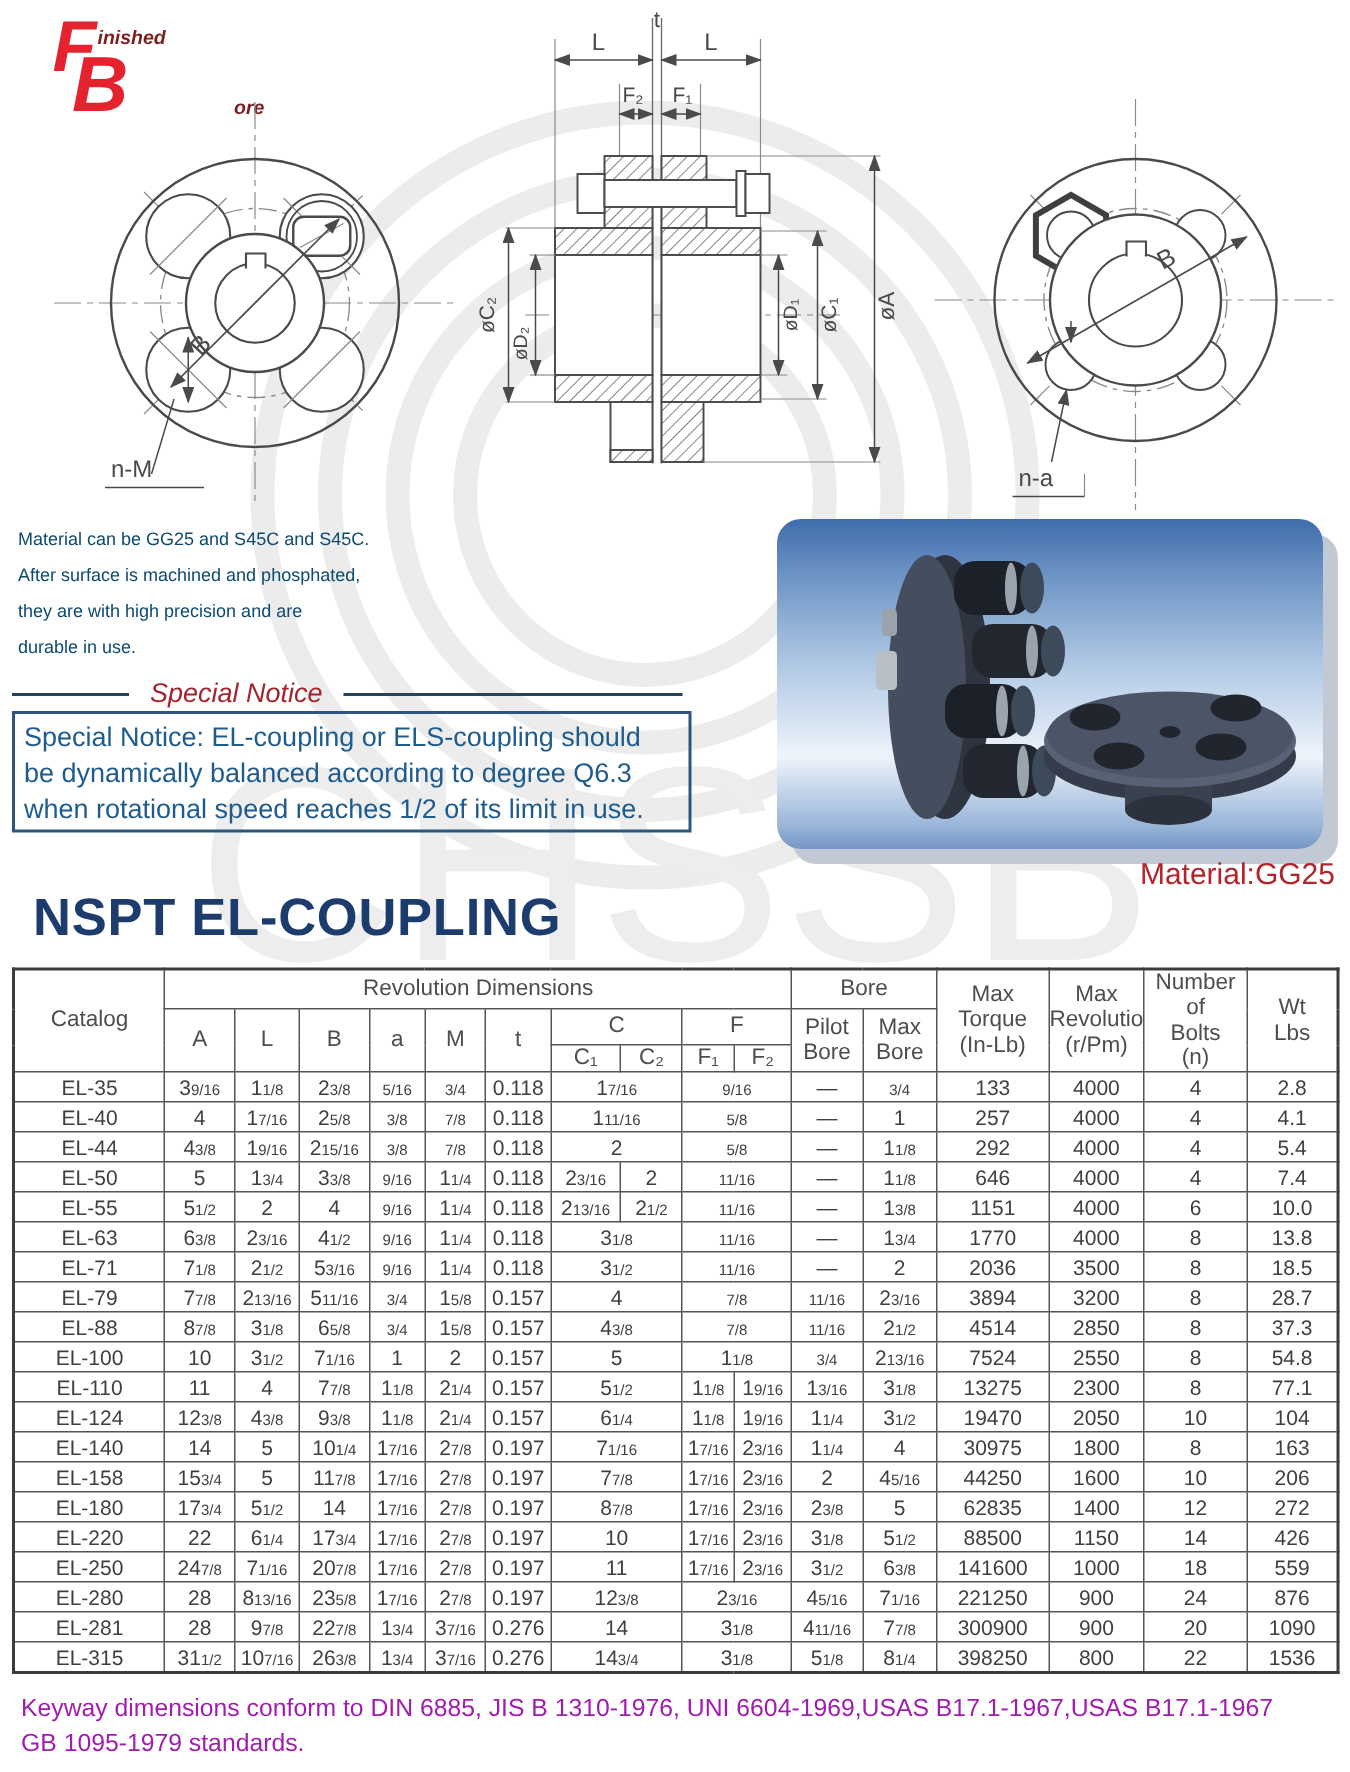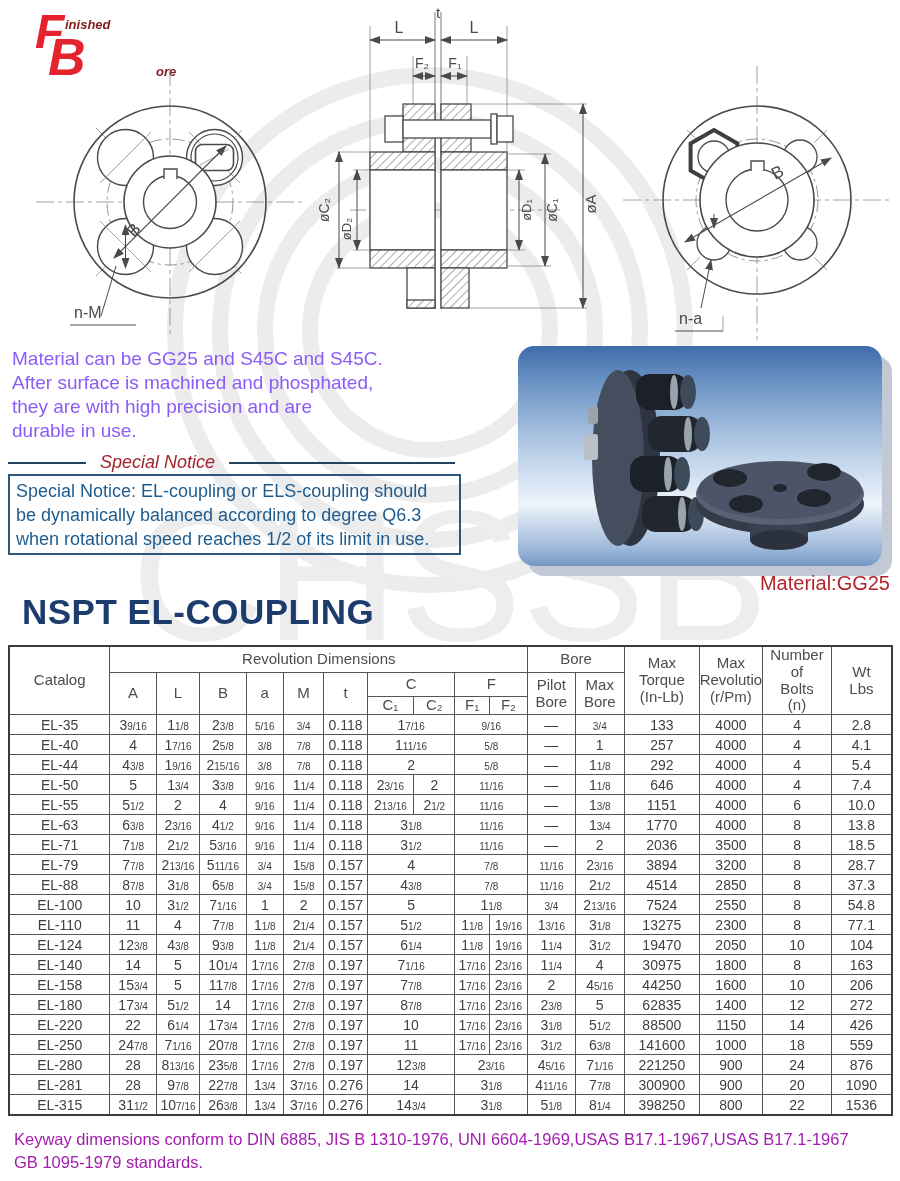--- a/index.html
+++ b/index.html
@@ -12,21 +12,21 @@
   .logo{left:35px;top:8px;width:130px;height:80px;}
   .logo span{position:absolute;font-style:italic;font-weight:bold;}
   .logo .big{color:#e4232e;line-height:1;}
   .logo .sm{color:#7f1d1d;font-size:13px;}
   .logo .f{left:0;top:0;font-size:48px;}
   .logo .b{left:13px;top:23px;font-size:52px;}
   .logo .inished{left:30px;top:9px;}
   .logo .ore{left:85px;top:56px;margin-left:36px;}
 
   
-  .material{left:12px;top:347px;width:470px;color:#8b5cf6;font-size:19px;line-height:24px;}
+  .material{left:12px;top:347px;width:470px;color:#0c4a6e;font-size:12px;line-height:24px;}
   .notice-title{left:8px;top:452px;width:447px;display:flex;align-items:center;}
   .notice-title .rule{height:2px;background:#27425c;flex:0 0 auto;}
   .notice-title .r1{width:78px;margin-right:14px;}
   .notice-title .r2{flex:1;margin-left:14px;}
   .notice-title .t{color:#a3242e;font-weight:normal;font-style:italic;font-size:18px;white-space:nowrap;}
   .notice-box{left:8px;top:474px;width:443px;height:74px;border:2px solid #2d567f;
               color:#1e5c8f;font-size:18px;line-height:24px;padding:3px 0 0 6px;}
 
   
   .photo{left:518px;top:346px;width:364px;height:220px;border-radius:16px;

